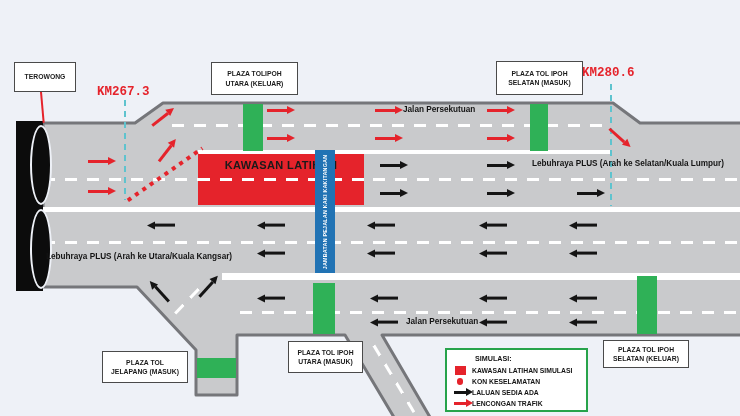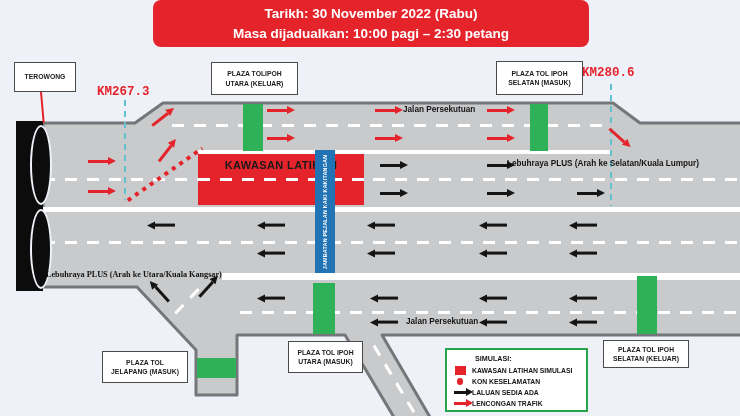--- a/index.html
+++ b/index.html
@@ -185,22 +185,22 @@
 
   <div class="ar" style="left:152px; top:293px; transform:rotate(-132deg);"></div>
   <div class="ar" style="left:196px; top:288px; transform:rotate(-48deg);"></div>
 
   <div class="tunnel"></div>
   <div class="bore" style="left:30px; top:125px; width:22px; height:80px;"></div>
   <div class="bore" style="left:30px; top:209px; width:22px; height:80px;"></div>
   <div class="pointer" style="left:40px; top:92px; height:31px; transform:rotate(-5deg);"></div>
 
   <div class="roadtxt" style="left:403px; top:105px;">Jalan Persekutuan</div>
-  <div class="roadtxt" style="left:492px; top:159px;padding-left:15px;">Lebuhraya PLUS (Arah ke Selatan/Kuala Lumpur)</div>
-  <div class="roadtxt" style="left:46px; top:270px;font-family:Liberation Serif, serif;">Lebuhraya PLUS (Arah ke Utara/Kuala Kangsar)</div>
+  <div class="roadtxt" style="left:517px; top:159px;padding-left:15px;">Lebuhraya PLUS (Arah ke Selatan/Kuala Lumpur)</div>
+  <div class="roadtxt" style="left:46px; top:252px;">Lebuhraya PLUS (Arah ke Utara/Kuala Kangsar)</div>
   <div class="roadtxt" style="left:406px; top:317px;">Jalan Persekutuan</div>
 
   <div class="km" style="left:97px; top:85px;font-family:Liberation Mono, monospace;">KM267.3</div>
   <div class="km" style="left:582px; top:66px;font-family:Liberation Mono, monospace;">KM280.6</div>
 
   <div class="box" style="left:14px; top:62px; width:62px; height:30px;">
     <span>TEROWONG</span>
   </div>
   <div class="box" style="left:211px; top:62px; width:87px; height:33px;">
     <span>PLAZA TOLIPOH</span>
@@ -244,18 +244,14 @@
       <span>LALUAN SEDIA ADA</span>
     </div>
     <div class="lg-row">
       <span class="lg-ic">
           <span class="lg-arrow red"></span>
         </span>
       <span>LENCONGAN TRAFIK</span>
     </div>
   </div>
 
-  <div class="banner">
-    <div>Tarikh: 30 November 2022 (Rabu)</div>
-    <div>Masa dijadualkan: 10:00 pagi – 2:30 petang</div>
-  </div>
 
 </div>
 
 </body></html>

